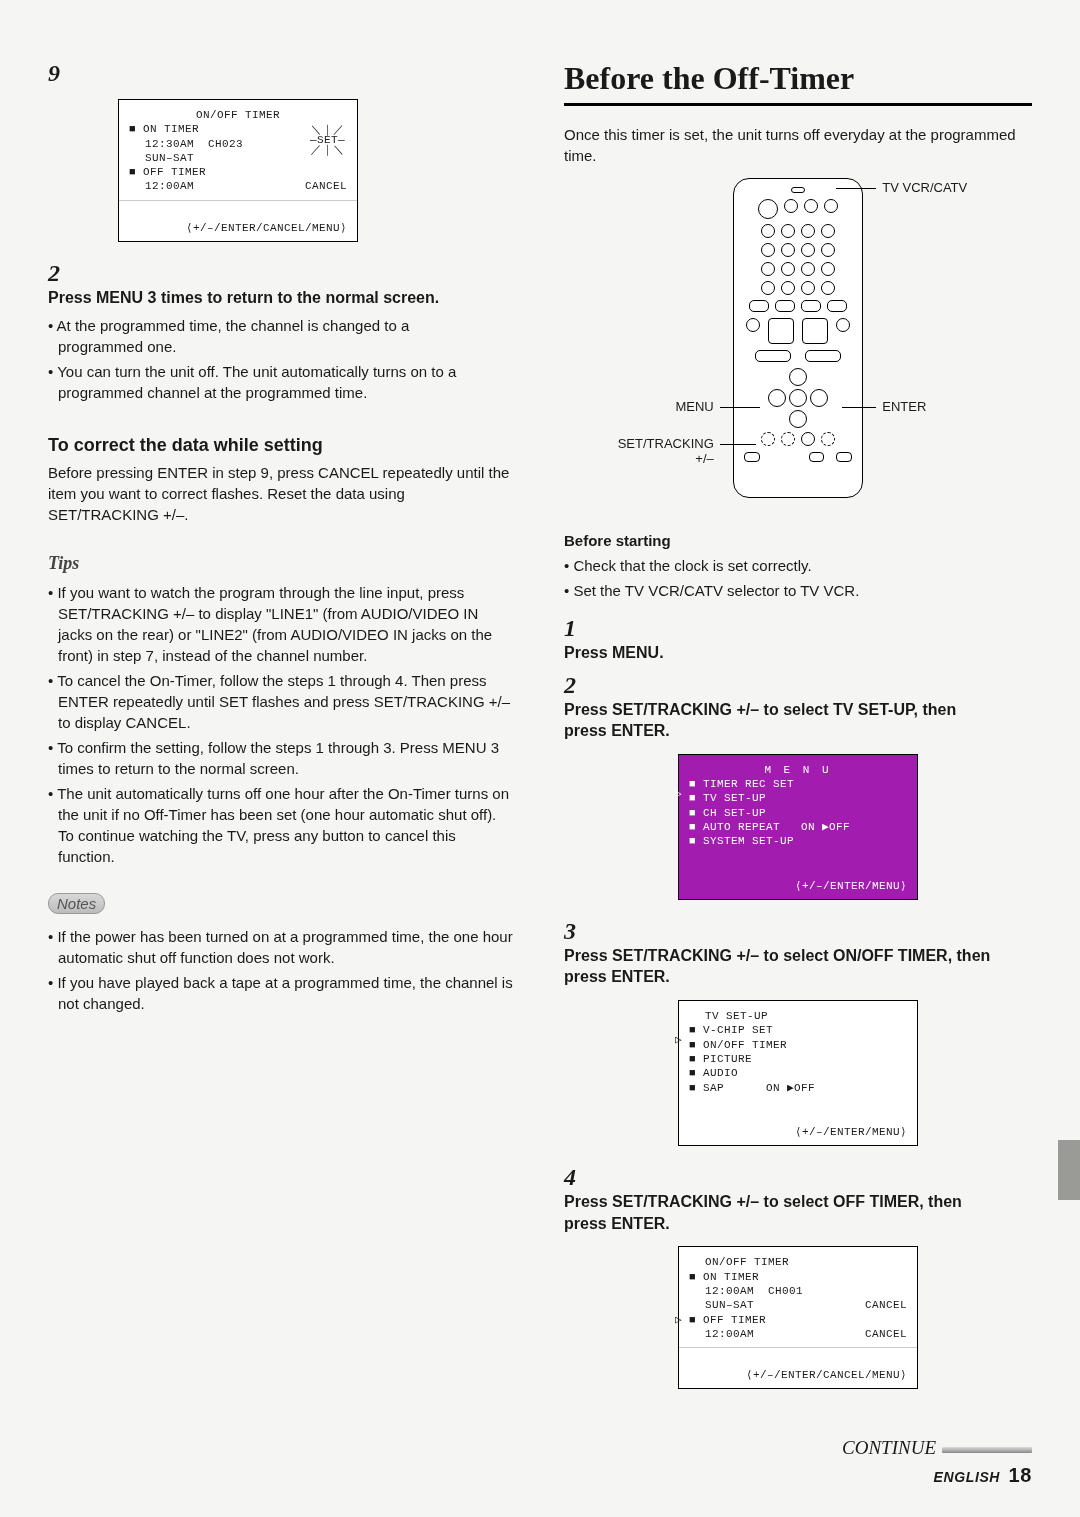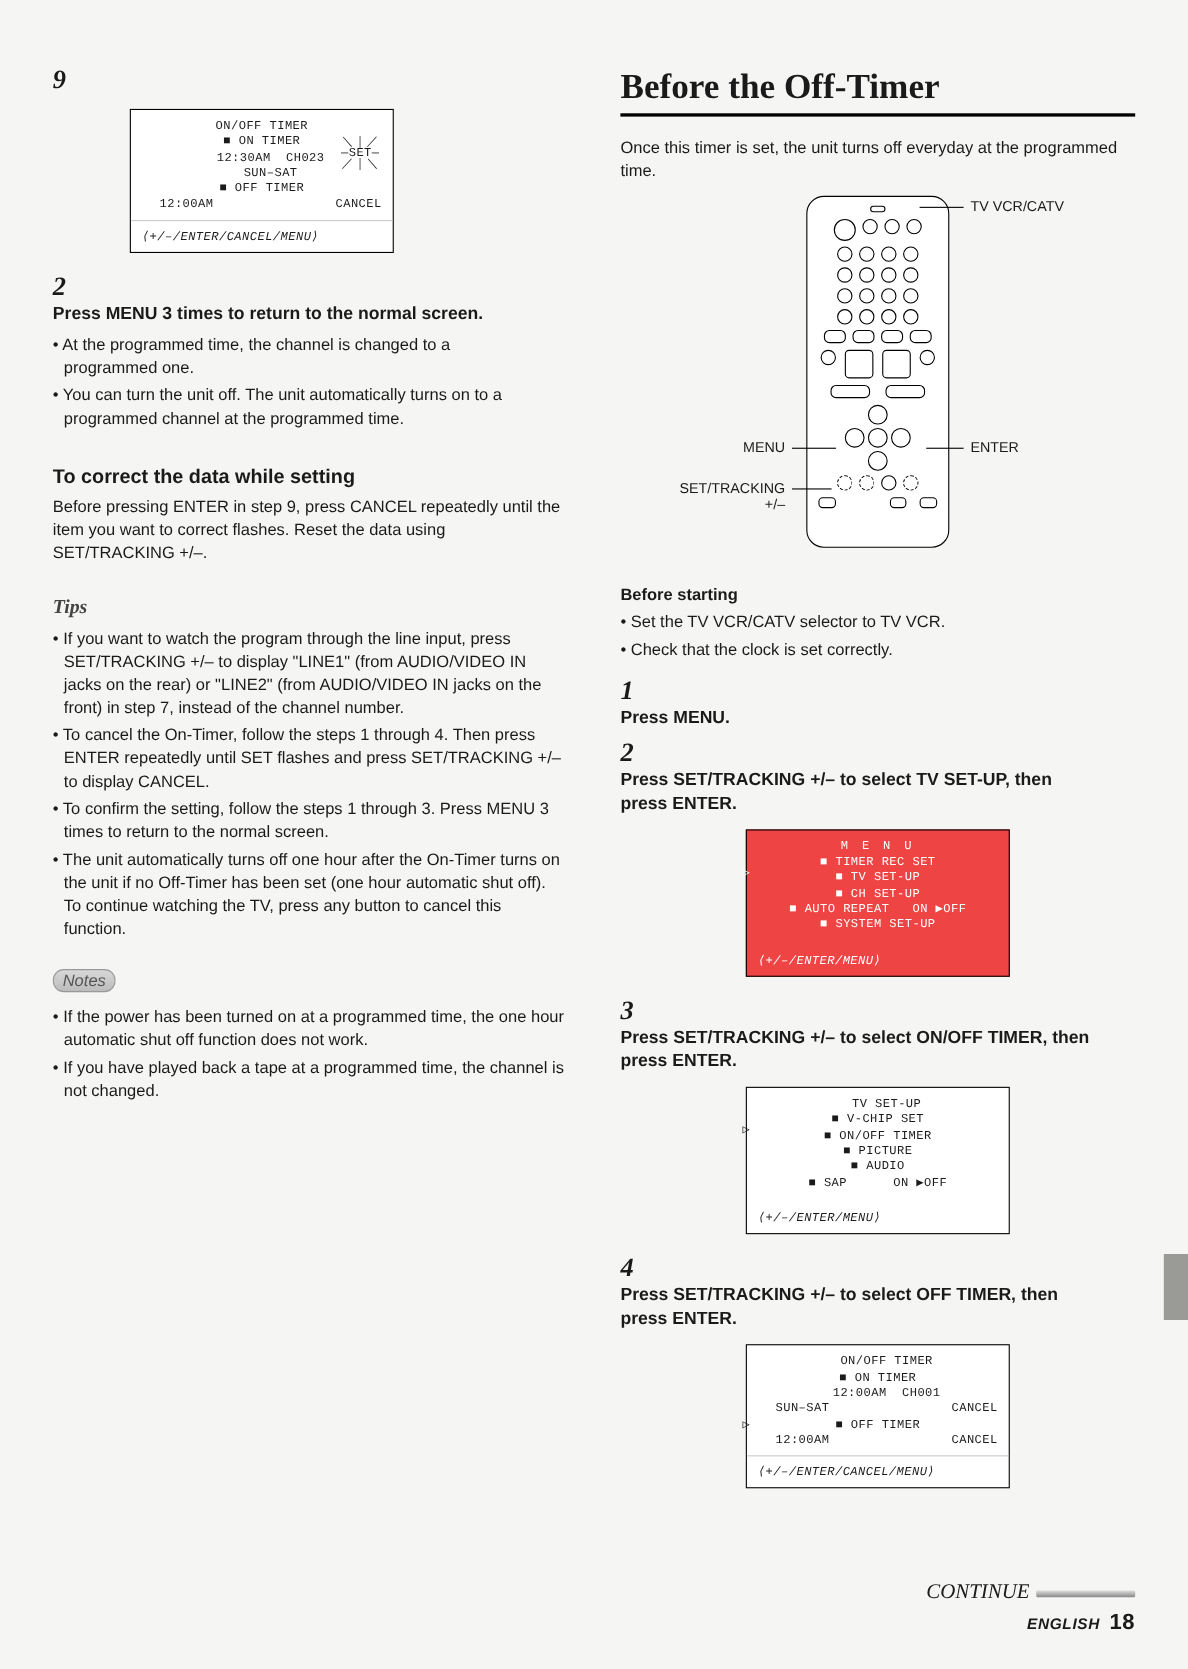--- a/index.html
+++ b/index.html
@@ -57,24 +57,24 @@
     border: 1.5px solid #000;
     background: #fff;
     margin: 12px auto 18px auto;
     padding: 8px 10px 6px 10px;
     font-family: "Courier New", monospace;
     font-size: 11px;
     line-height: 1.3;
     letter-spacing: 0.4px;
     position: relative;
   }
-  .osd .row { white-space: pre; text-align: center; }
+  .osd .row { white-space: pre; }
   .osd .sq::before { content: "■ "; }
   .osd hr { border: none; border-top: 1px solid #ccc; margin: 6px -10px 4px -10px; }
-  .osd .hint { text-align: left; margin-top: 8px; font-style: italic; }
+  .osd .hint { text-align: right; margin-top: 20px; }
   .osd .ptr { position: absolute; left: -4px; font-size: 11px; }
   .set-flicker { position: absolute; right: 12px; top: 26px; font-size: 11px; text-align: center; line-height: 0.9; }
   .remote-wrap { position: relative; width: 100%; height: 340px; margin-top: 8px; margin-bottom: 18px; }
   .remote {
     position: absolute;
     left: 50%; transform: translateX(-50%);
     top: 4px;
     width: 130px; height: 320px;
     border: 1.5px solid #000;
     border-radius: 16px;
@@ -247,34 +247,34 @@
           </div>
       </div>
       <div class="remote-label line lbl-tv">TV VCR/CATV</div>
       <div class="remote-label line lbl-menu">MENU</div>
       <div class="remote-label line lbl-enter">ENTER</div>
       <div class="remote-label line lbl-set">SET/TRACKING +/–</div>
     </div>
 
     <div class="before-start">Before starting</div>
     <ul class="bullets" style="margin-bottom:14px;">
+      <li>Check that the clock is set correctly.</li>
       <li>Set the TV VCR/CATV selector to TV VCR.</li>
-      <li>Check that the clock is set correctly.</li>
     </ul>
 
     <div style="margin-bottom:8px;">
       <span class="step-num">1</span>
       <div class="step-body"><div class="step-head">Press MENU.</div></div>
     </div>
 
     <div>
       <span class="step-num">2</span>
       <div class="step-body"><div class="step-head">Press SET/TRACKING +/– to select TV SET-UP, then press ENTER.</div></div>
     </div>
-    <div class="osd" style="background:#ef4444;color:#fff;border-color:#000;">
+    <div class="osd" style="background:#a21caf;color:#fff;border-color:#000;">
       <div class="row" style="text-align:center;letter-spacing:3px;">M E N U</div>
       <div class="row sq">TIMER REC SET</div>
       <span class="ptr" style="top:32px;">▷</span>
       <div class="row sq">TV SET-UP</div>
       <div class="row sq">CH SET-UP</div>
       <div class="row sq">AUTO REPEAT   ON ▶OFF</div>
       <div class="row sq">SYSTEM SET-UP</div>
       <div style="height:10px;"></div>
       <div class="row hint">⟨+/–/ENTER/MENU⟩</div>
     </div>

